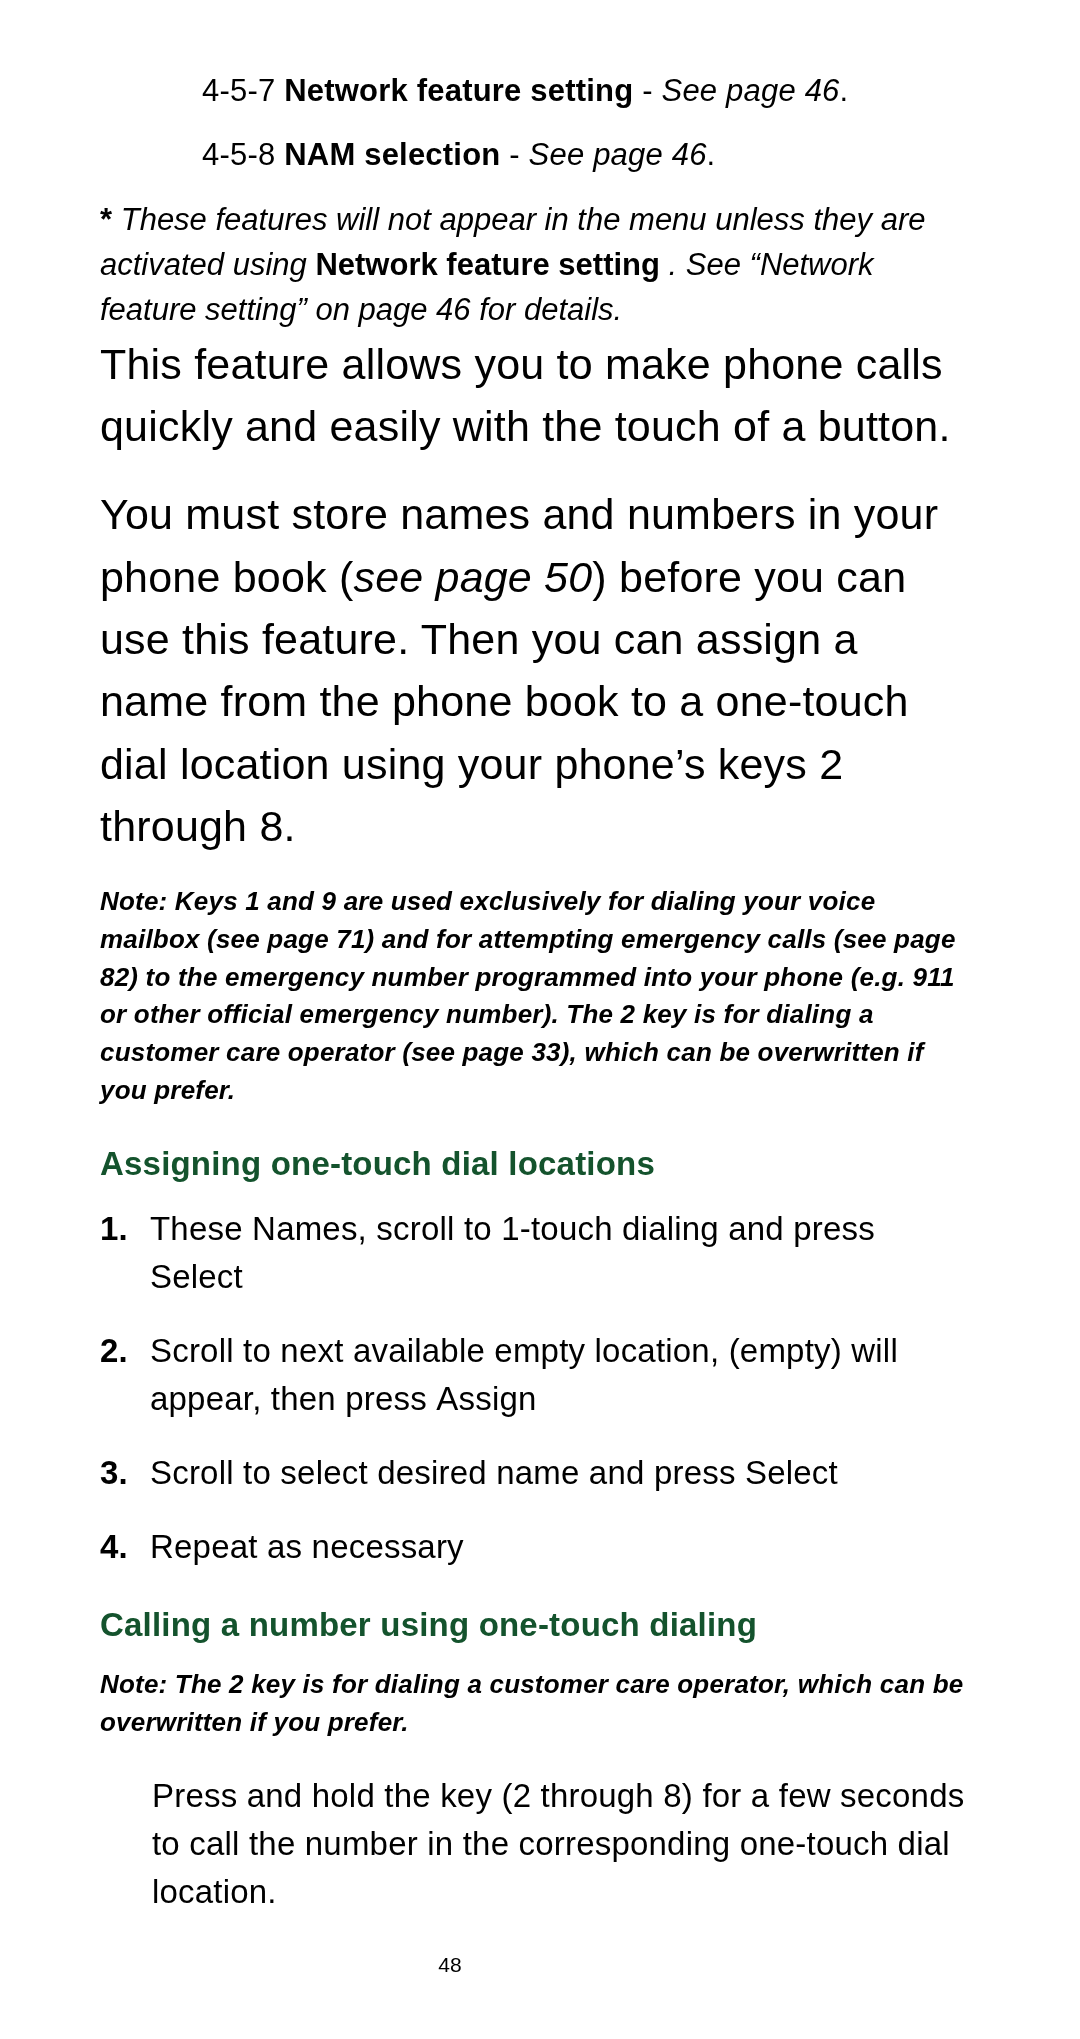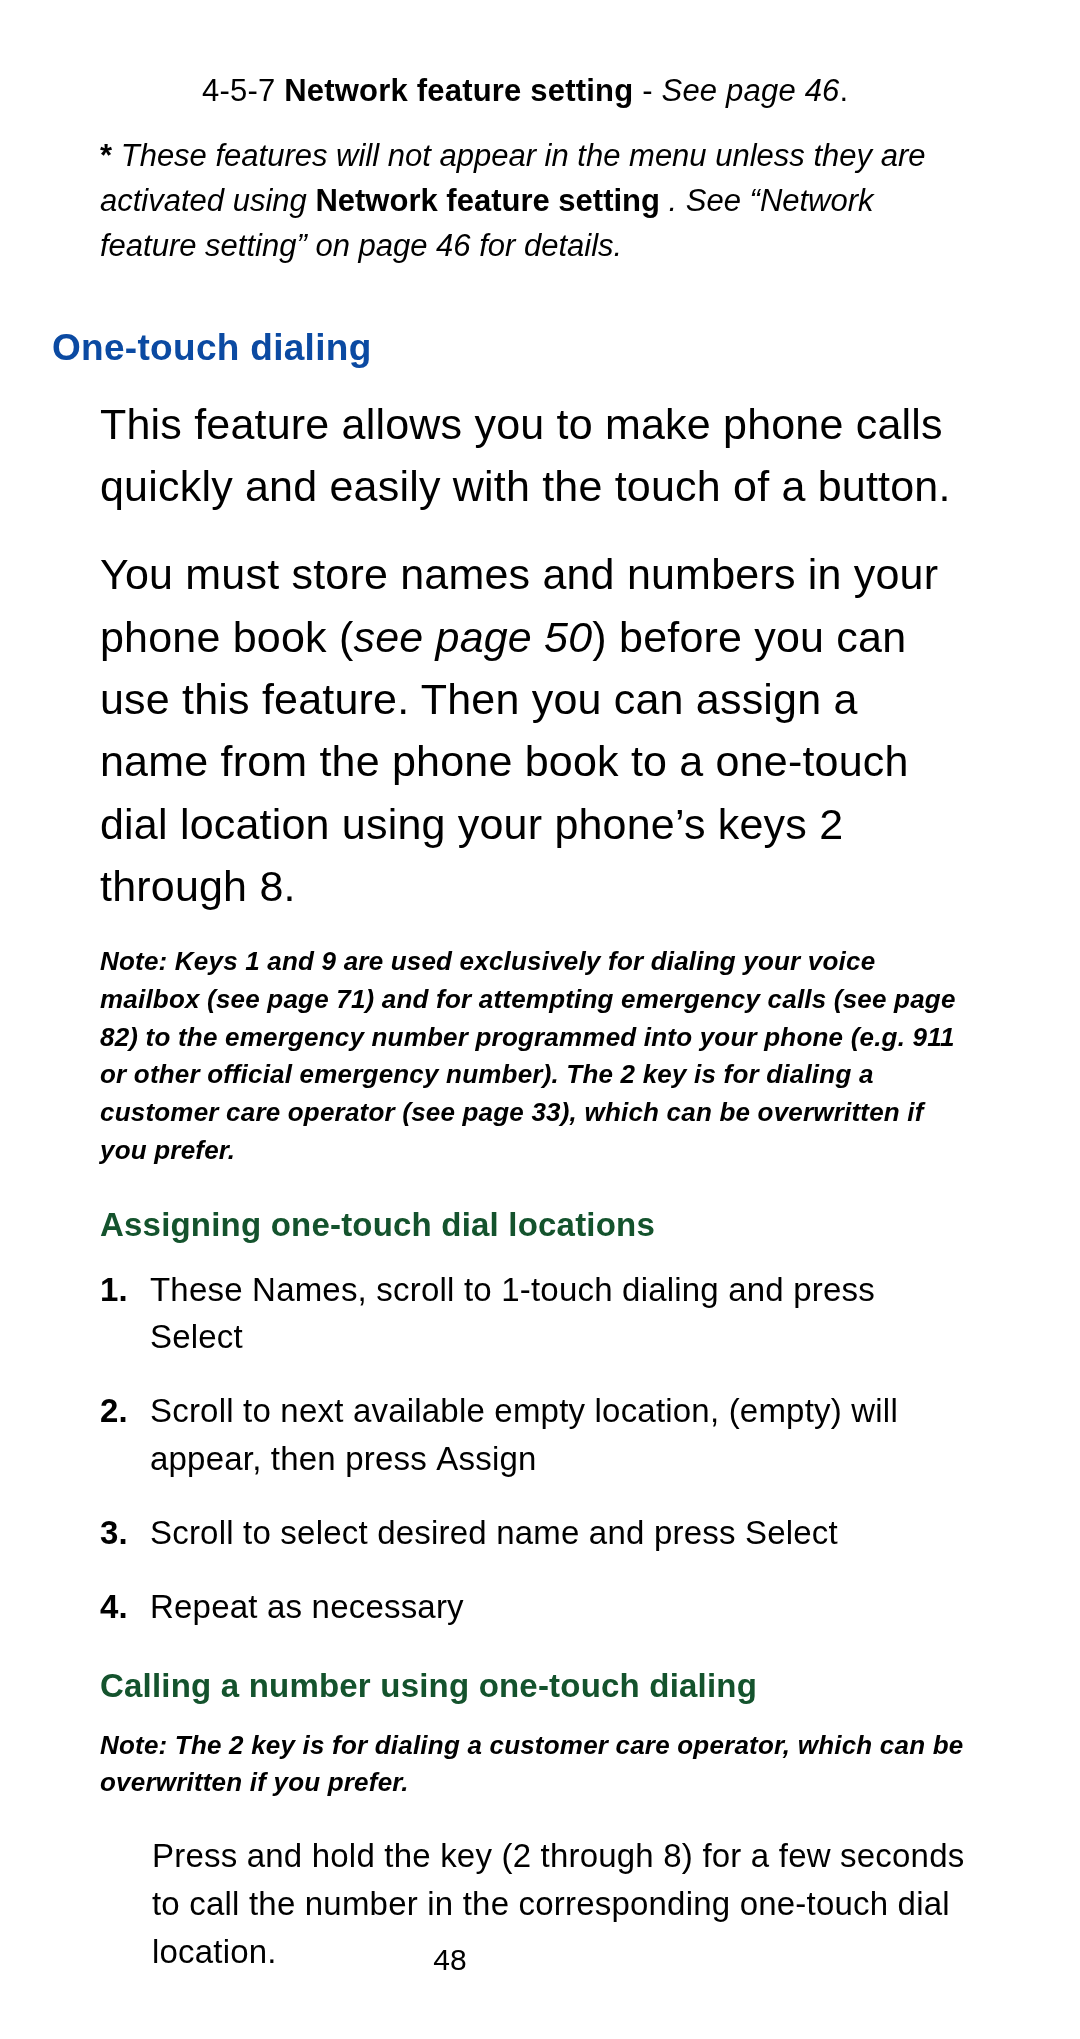--- a/index.html
+++ b/index.html
@@ -101,47 +101,53 @@
     margin: 20px 0 0 52px;
     letter-spacing: 0.2px;
   }
 
   .page-number {
     position: absolute;
     bottom: 62px;
     left: 0;
     width: 900px;
     text-align: center;
-    font-size: 30px;
+    font-size: 21px;
     font-weight: 300;
     color: #000;
   }
 </style>
 </head>
 <body>
 
 <div class="page">
 
   <div class="menu-item">
     <span class="code">4-5-7</span>
     <span> </span>
     <span class="bold">Network feature setting</span>
     <span class="sep"> - </span>
     <span class="see">See page 46</span><span class="sep">.</span>
   </div>
+  <div class="menu-item">
+    <span class="code">4-5-8</span>
+    <span> </span>
+    <span class="bold">NAM selection</span>
+    <span class="sep"> - </span>
+    <span class="see">See page 46</span><span class="sep">.</span>
+  </div>
 
   <p class="footnote">
     <span class="star">*</span>
     <span> </span>
     <span>These features will not appear in the menu unless they are ac­tivated using </span>
     <span class="bold-up">Network feature setting</span>
     <span>. See “Network feature setting” on page 46 for details.</span>
   </p>
 
-  <h2 class="section">One-touch dialing</h2>
 
   <p class="body">This feature allows you to make phone calls quickly and easily with the touch of a button.</p>
   <p class="body">
     <span>You must store names and numbers in your phone book (</span><span class="ital">see page 50</span><span>) before you can use this feature. Then you can assign a name from the phone book to a one-touch dial location using your phone’s keys 2 through 8.</span>
   </p>
 
   <p class="note">Note: Keys 1 and 9 are used exclusively for dialing your voice mailbox (see page 71) and for attempting emergency calls (see page 82) to the emergency number programmed into your phone (e.g. 911 or other official emergency number). The 2 key is for dialing a customer care operator (see page 33), which can be overwritten if you prefer.</p>
 
   <h3 class="sub">Assigning one-touch dial locations</h3>
 

